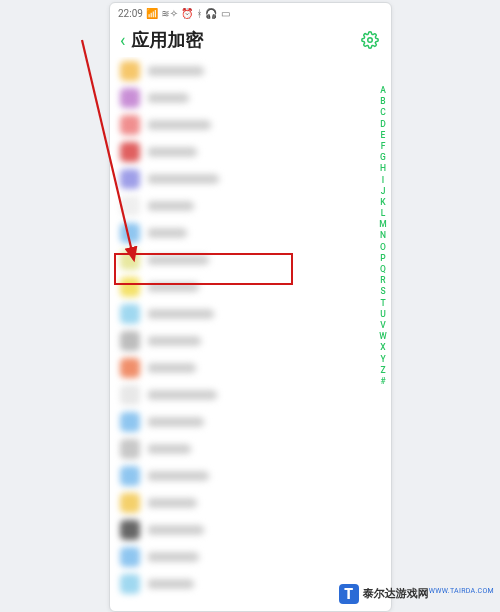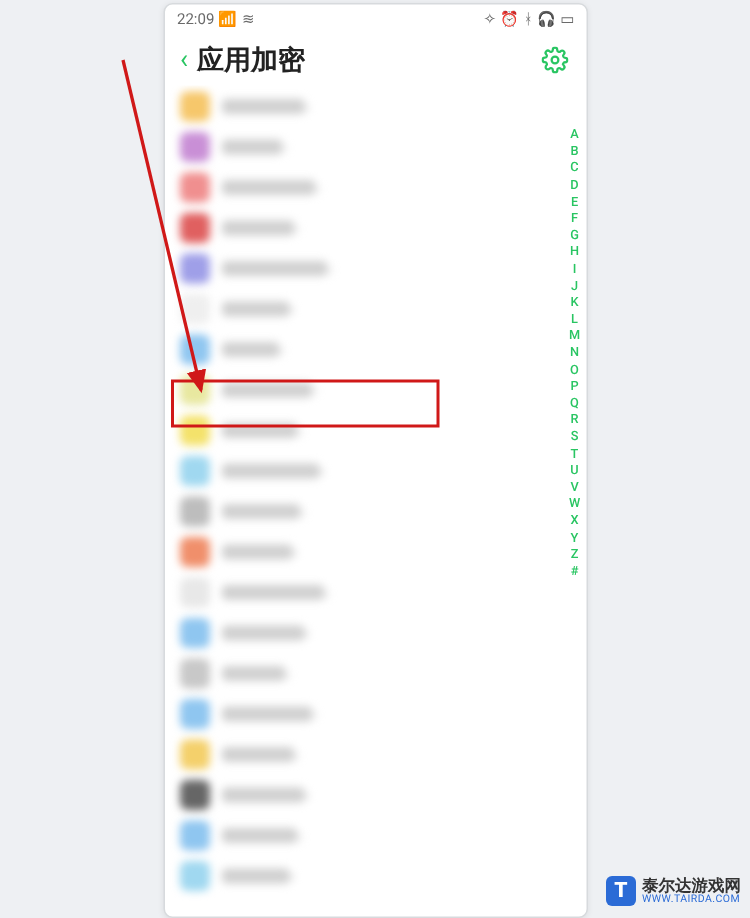--- a/index.html
+++ b/index.html
@@ -1,36 +1,36 @@
 <!DOCTYPE html>
 <html><head>
 <meta charset="utf-8">
 <style>
   html,body{margin:0;padding:0;width:500px;height:612px;background:#eef0f3;font-family:-apple-system,BlinkMacSystemFont,"Segoe UI",Roboto,"PingFang SC","Microsoft YaHei",sans-serif;overflow:hidden;position:relative}
   .phone{position:absolute;left:109px;top:2px;width:281px;height:608px;background:#fff;border:1px solid #d7dadd;border-radius:6px;box-shadow:0 1px 4px rgba(0,0,0,.08);overflow:hidden}
-  .status-bar{height:20px;display:flex;align-items:center;justify-content:space-between;padding:0 8px;font-size:10px;color:#6a6a6a;filter:blur(.2px)}
+  .status-bar{height:20px;display:flex;align-items:center;justify-content:flex-start;padding:0 8px;font-size:10px;color:#6a6a6a;filter:blur(.2px)}
   .status-left{display:flex;gap:3px;align-items:center}
   .status-right{display:flex;gap:3px;align-items:center}
   .nav{height:34px;display:flex;align-items:center;padding:0 10px;position:relative}
   .back{color:#29c562;font-size:18px;line-height:1;padding-right:6px}
   .title{font-size:18px;color:#222;font-weight:600}
   .gear{position:absolute;right:12px;top:8px;color:#29c562}
   .gear svg{width:18px;height:18px;display:block}
   .list{position:relative;height:550px;overflow:hidden}
   .row{display:flex;align-items:center;height:27px;padding:0 14px 0 10px;filter:blur(3px)}
   .icon{width:20px;height:20px;border-radius:5px;flex:0 0 20px}
   .label{flex:1;margin-left:8px;height:10px;border-radius:3px;background:#d0d0d0;max-width:70px}
   .chev{color:#c8c8c8;font-size:12px;filter:blur(0)}
   .index{position:absolute;right:3px;top:28px;display:flex;flex-direction:column;gap:1px;font-size:8.5px;color:#29c562;text-align:center;line-height:1.2;font-weight:500}
   .index span{width:10px}
   .hl{position:absolute;left:4px;top:250px;width:175px;height:28px;border:2px solid #d01818;pointer-events:none}
   .arrow-svg{position:absolute;left:78px;top:36px;pointer-events:none}
   .watermark{position:absolute;right:6px;bottom:8px;display:flex;align-items:center;gap:4px;font-size:11px;color:#2b6bd6}
   .watermark .logo{width:20px;height:20px;background:#2b6bd6;border-radius:4px;display:flex;align-items:center;justify-content:center;color:#fff;font-weight:900;font-size:14px}
-  .watermark .txt{display:flex;flex-direction:column;line-height:1.05}
+  .watermark .txt{display:flex;flex-direction:row;line-height:1.05}
   .watermark .txt .cn{font-weight:700;color:#333;font-size:11px}
   .watermark .txt .en{font-size:7px;color:#2b6bd6;letter-spacing:.3px}
 </style>
 </head>
 <body>
 
 <div class="phone">
 
   <div class="status-bar">
     <div class="status-left">

